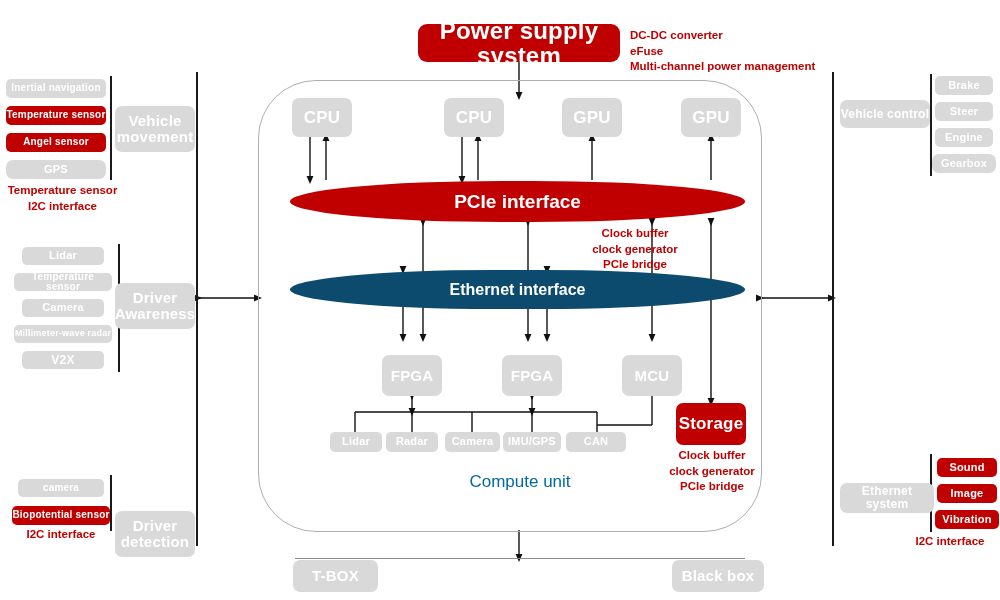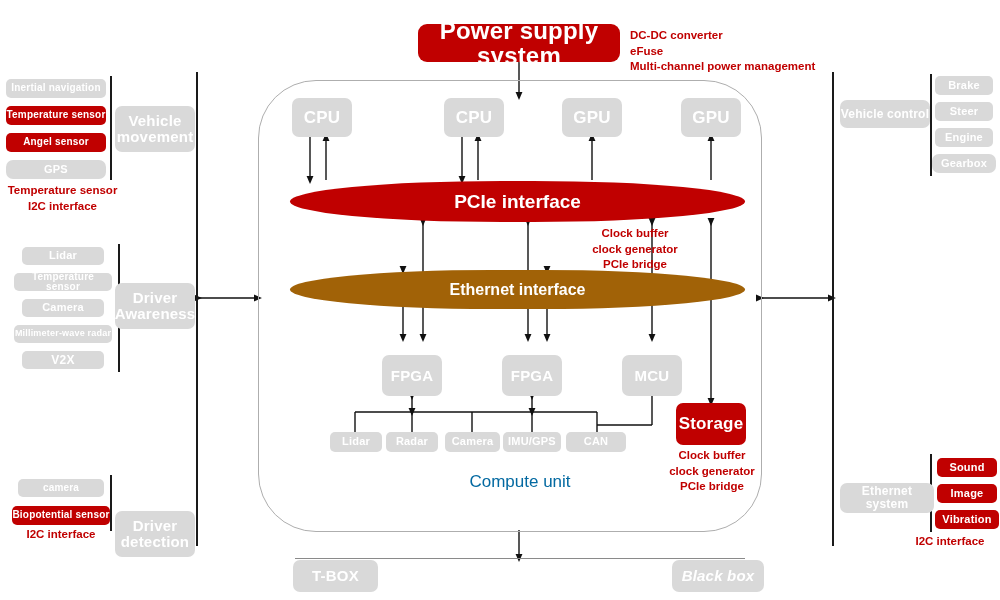--- a/index.html
+++ b/index.html
@@ -11,21 +11,21 @@
   .chip{position:absolute;display:flex;align-items:center;justify-content:center;
         text-align:center;border-radius:7px;box-sizing:border-box;
         font-weight:bold;letter-spacing:.2px;line-height:1.05;}
   .chip.gray{background:#d9d9d9;color:#ffffff;}
   .chip.red{background:#c00000;color:#ffffff;}
 
   
   .bus{position:absolute;display:flex;align-items:center;justify-content:center;
        border-radius:50% / 22px;box-sizing:border-box;font-weight:bold;color:#fff;}
   .bus.red{background:#c00000;}
-  .bus.gray{background:#a16207;justify-content:center;}
+  .bus.gray{background:#0c4a6e;justify-content:center;}
 
   
   #compute-unit{position:absolute;left:258px;top:80px;width:502px;height:450px;
       border:1.4px solid #aeaeae;border-radius:58px;background:transparent;}
   #compute-unit-label{position:absolute;left:430px;top:472px;width:180px;
       text-align:center;font-size:17px;color:#0369a1;}
 
   
   .note{position:absolute;color:#c00000;font-weight:bold;font-size:11.5px;
         line-height:1.35;white-space:pre-line;}
@@ -245,17 +245,17 @@
     <span>Image</span>
   </div>
   <div class="chip red" style="left:935px;top:510px;width:64px;height:19px;font-size:11px;border-radius:5px;">
     <span>Vibration</span>
   </div>
   <div class="note center" style="left:900px;top:534px;width:100px;">I2C interface</div>
 
   <div class="chip gray" style="left:293px;top:560px;width:85px;height:32px;font-size:15px;">
     <span>T-BOX</span>
   </div>
-  <div class="chip gray" style="left:672px;top:560px;width:92px;height:32px;font-size:15px;font-style:italic;">
+  <div class="chip gray" style="left:672px;top:560px;width:92px;height:32px;font-size:15px;">
     <span>Black box</span>
   </div>
 
 </div>
 
 </body></html>

